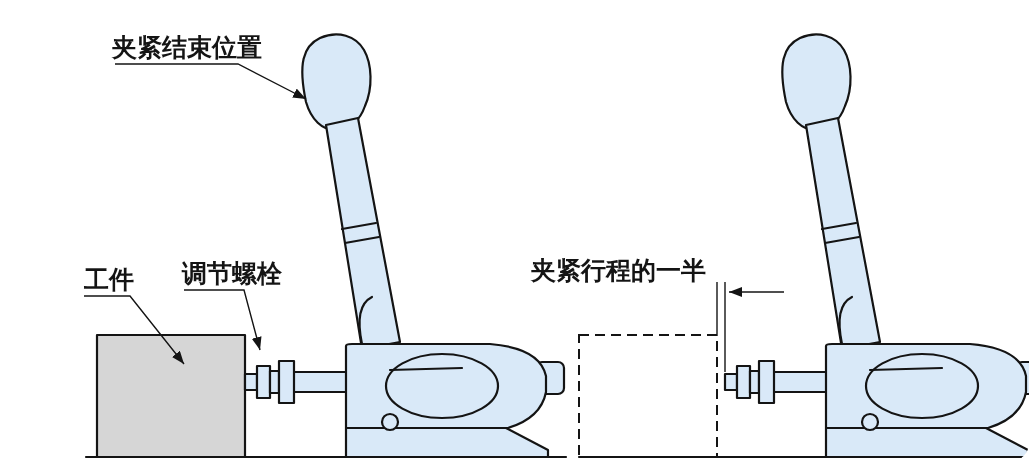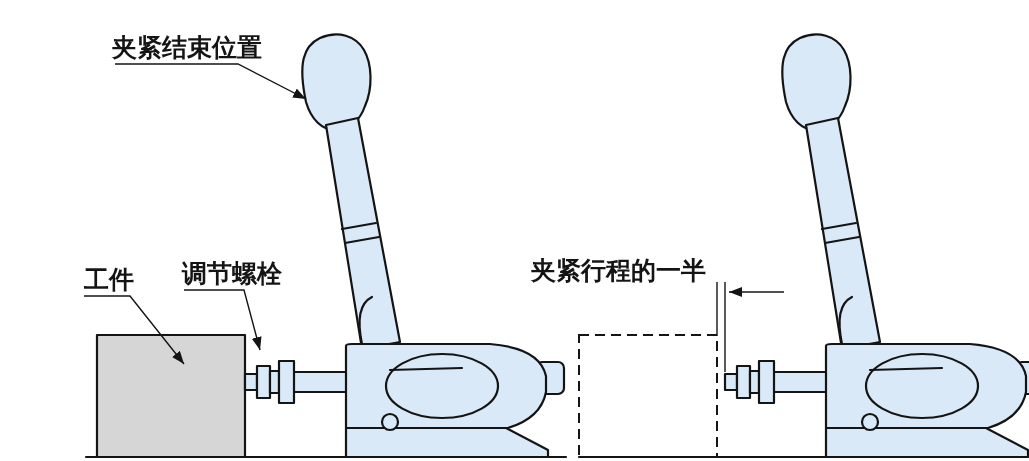--- a/index.html
+++ b/index.html
@@ -6,20 +6,21 @@
     margin: 0;
     padding: 0;
     background: var(--background, #ffffff);
   }
   .stage {
     position: relative;
     width: 1029px;
     height: 461px;
     background: var(--background, #ffffff);
     overflow: hidden;
+    border-radius: 18px;
   }
   svg { display: block; }
   .fill-blue {
     fill: var(--clamp-fill, #d9e9f8);
     stroke: var(--line, #141414);
     stroke-width: 2.2;
     stroke-linejoin: round;
   }
   .fill-gray {
     fill: var(--workpiece-fill, #d6d6d6);

